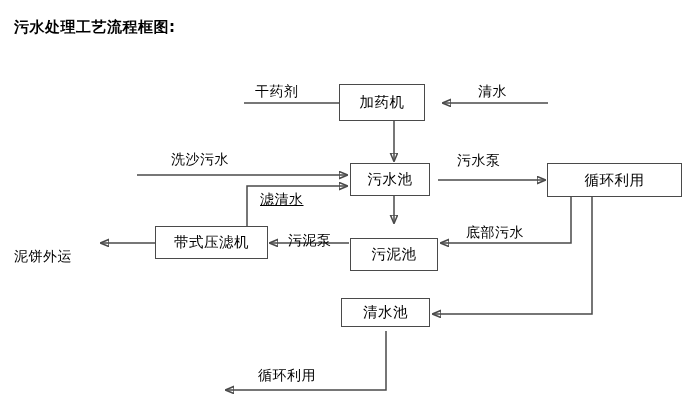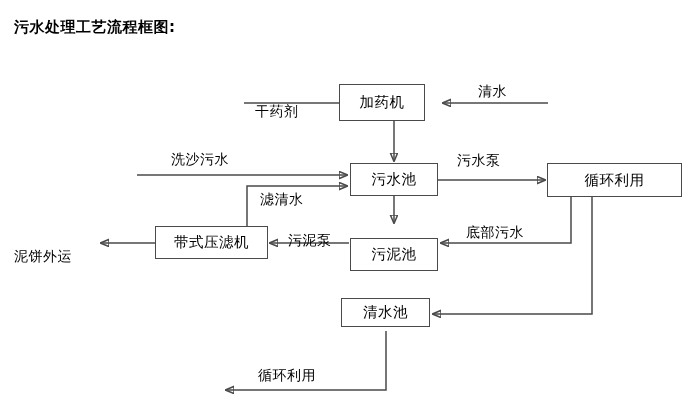--- a/index.html
+++ b/index.html
@@ -101,37 +101,37 @@
 
     <path d="M571,197 L571,243 L441,243" marker-end="url(#ah)"></path>
 
     <path d="M592,197 L592,314 L433,314" marker-end="url(#ah)"></path>
 
     <path d="M386,331 L386,390 L226,390" marker-end="url(#ah)"></path>
   </svg>
 
   <div class="node" style="left:339px; top:84px; width:86px; height:37px;">加药机</div>
 
-  <div class="node" style="left:350px; top:163px; width:88px; height:33px;">污水池</div>
+  <div class="node" style="left:350px; top:163px; width:80px; height:33px;">污水池</div>
 
   <div class="node" style="left:547px; top:163px; width:135px; height:34px;">循环利用</div>
 
   <div class="node" style="left:155px; top:226px; width:113px; height:33px;font-family:Liberation Serif, serif;">带式压滤机</div>
 
   <div class="node" style="left:350px; top:226px; width:88px; height:33px;margin-top:12px;">污泥池</div>
 
   <div class="node" style="left:341px; top:298px; width:89px; height:29px;">清水池</div>
 
-  <div class="edge-label" style="left:255px; top:83px;margin-top:20px;">干药剂</div>
+  <div class="edge-label" style="left:255px; top:83px;">干药剂</div>
 
   <div class="edge-label" style="left:478px; top:83px;">清水</div>
 
   <div class="edge-label" style="left:171px; top:151px;">洗沙污水</div>
 
-  <div class="edge-label" style="left:260px; top:191px;">滤清水</div>
+  <div class="edge-label" style="left:260px; top:191px;text-decoration:underline;">滤清水</div>
 
   <div class="edge-label" style="left:457px; top:152px;">污水泵</div>
 
   <div class="edge-label" style="left:14px; top:248px;">泥饼外运</div>
 
   <div class="edge-label" style="left:288px; top:232px;">污泥泵</div>
 
   <div class="edge-label" style="left:466px; top:224px;">底部污水</div>
 
   <div class="edge-label" style="left:258px; top:367px;text-align:right;">循环利用</div>

